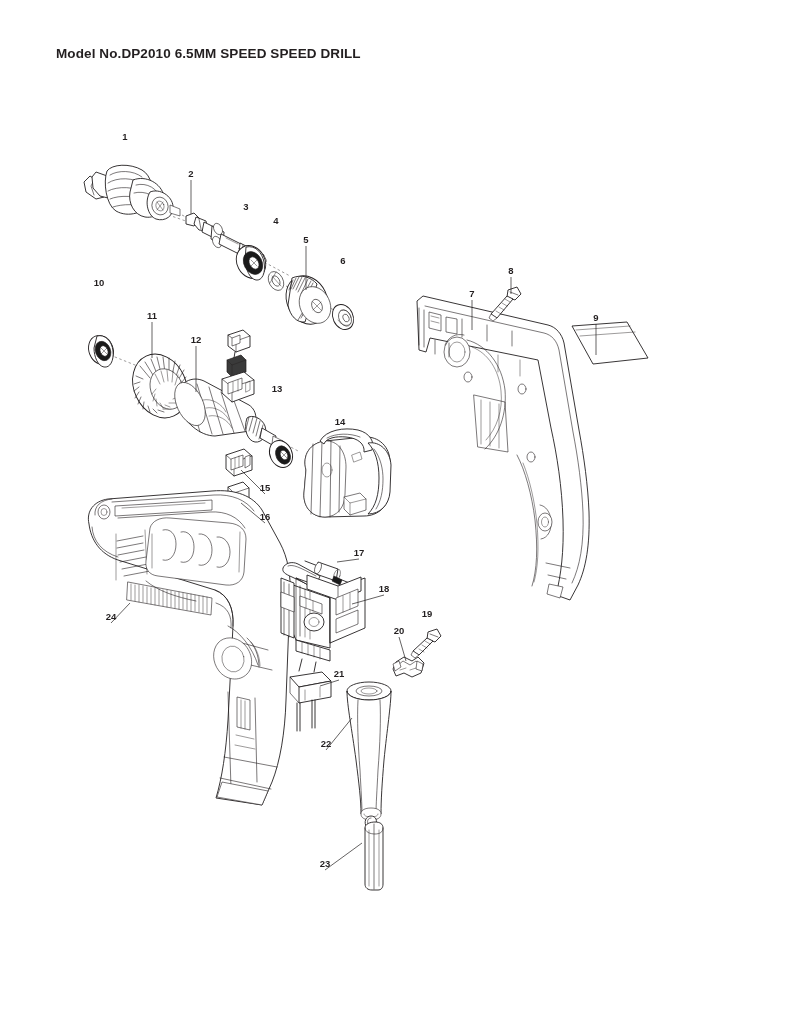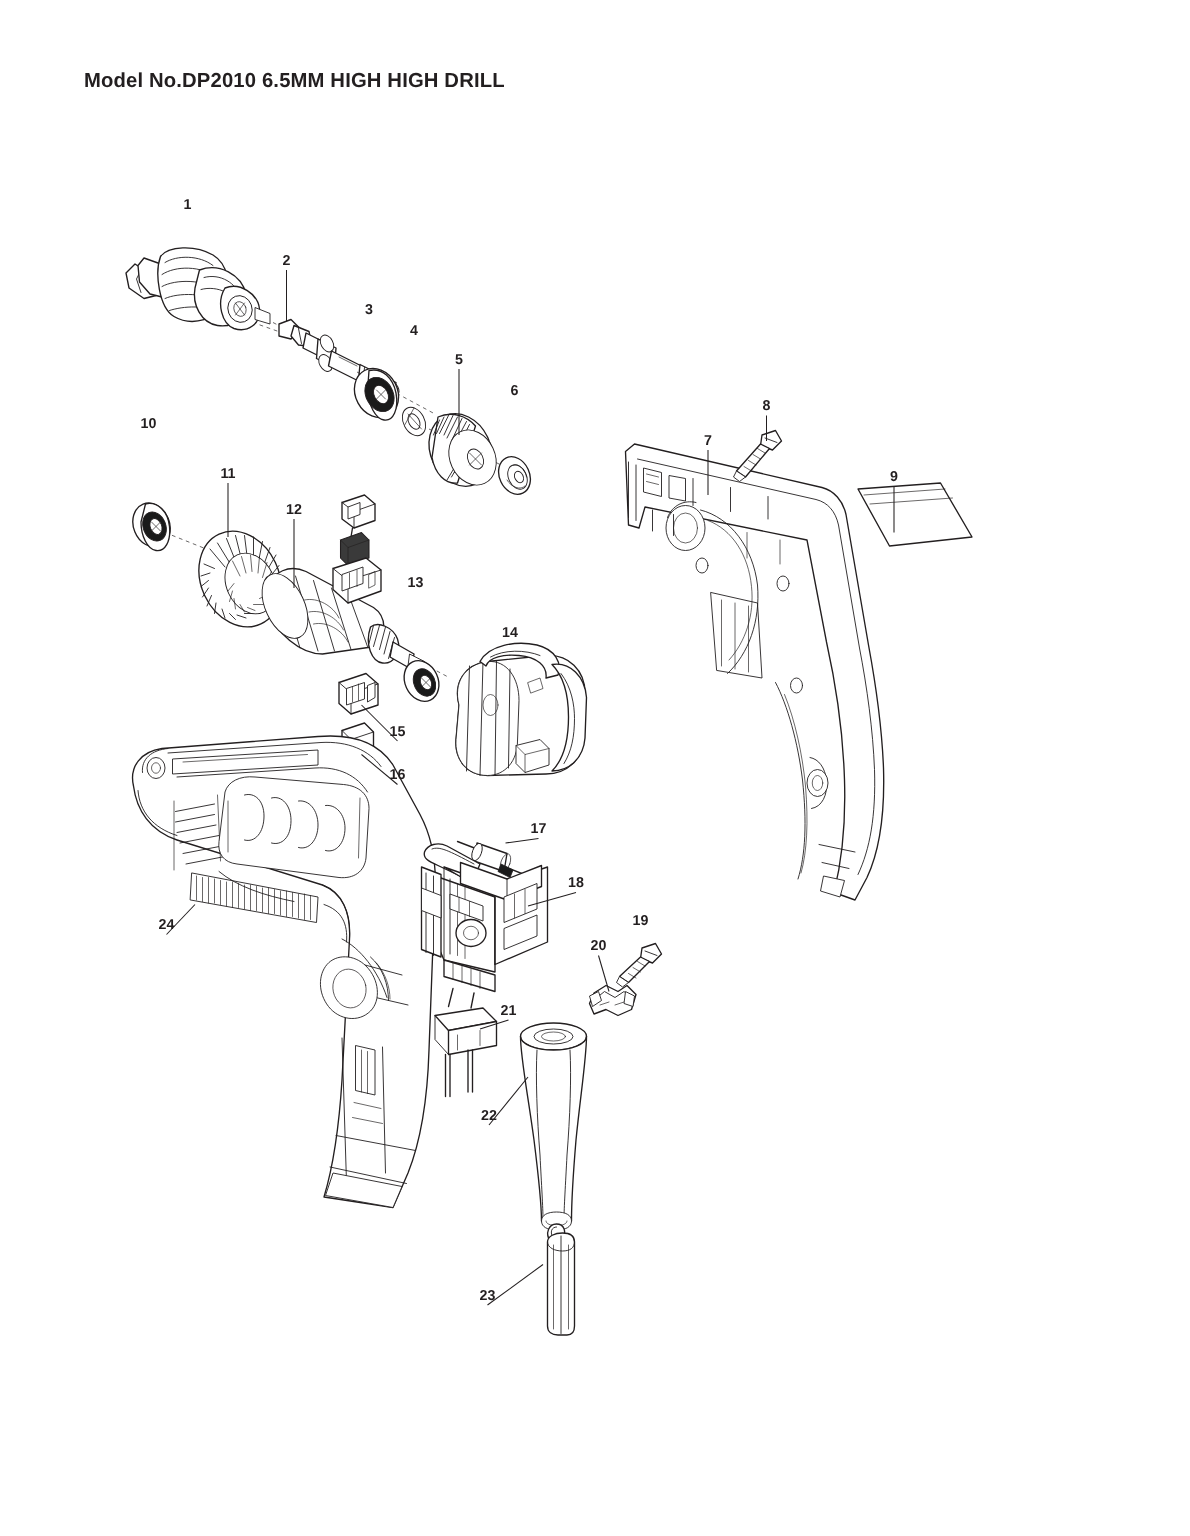--- a/index.html
+++ b/index.html
@@ -47,21 +47,21 @@
     text-anchor: middle;
     dominant-baseline: middle;
   }
   svg text { user-select: none; }
 </style>
 </head>
 <body>
 
 <div id="page">
 
-  <div id="title">Model No.DP2010 6.5MM HIGH HIGH DRILL</div>
+  <div id="title">Model No.DP2010 6.5MM SPEED SPEED DRILL</div>
 
   <svg id="diagram" viewBox="0 0 793 1024">
     <defs>
       <style>
         .ln   { fill:none; stroke:#231f20; stroke-width:0.9; stroke-linecap:round; stroke-linejoin:round; }
         .lnT  { fill:none; stroke:#231f20; stroke-width:0.6; stroke-linecap:round; stroke-linejoin:round; }
         .lnH  { fill:none; stroke:#231f20; stroke-width:0.45; stroke-linecap:round; stroke-linejoin:round; }
         .fw   { fill:#ffffff; stroke:#231f20; stroke-width:0.9; stroke-linejoin:round; }
         .fwT  { fill:#ffffff; stroke:#231f20; stroke-width:0.6; stroke-linejoin:round; }
         .fgy  { fill:#e8e8e8; stroke:#231f20; stroke-width:0.8; stroke-linejoin:round; }

